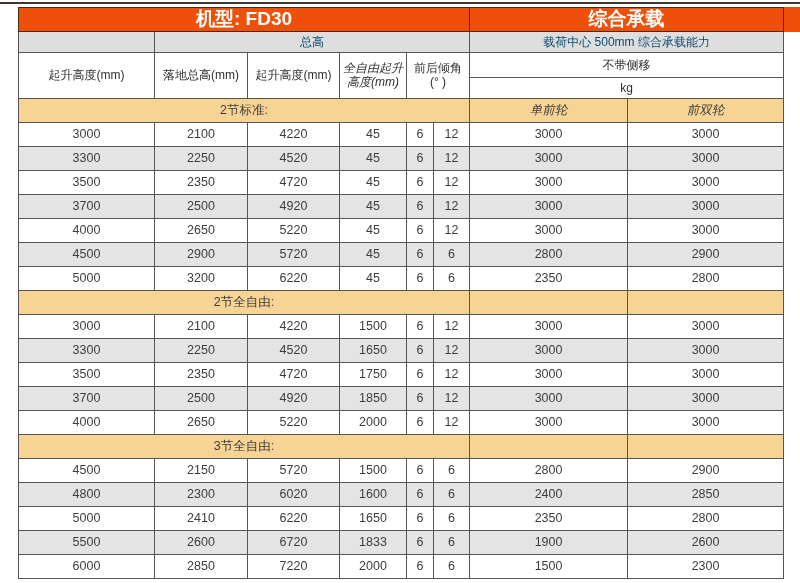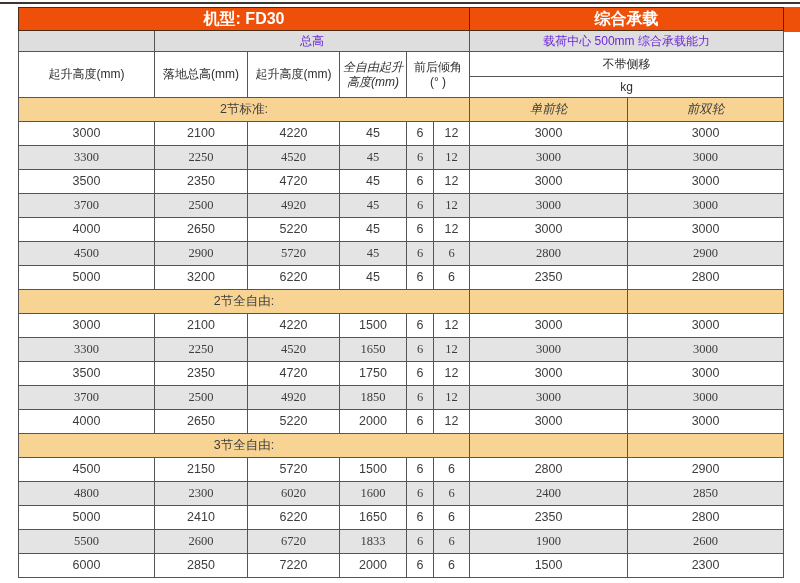--- a/index.html
+++ b/index.html
@@ -48,32 +48,32 @@
     color: #3d3d3d;
     padding: 0;
     overflow: hidden;
     height: 23px;
     line-height: 1.2;
   }
   tr.title-row td {
     background: #ee5009;
     color: #ffffff;
     font-weight: bold;
-    font-size: 16px;
+    font-size: 19px;
     height: 22px;
     border-color: #4a2c14;
   }
   td.title-left {
     text-align: left;
     padding-left: 14px;
   }
   tr.group-row td {
     background: #dedede;
     font-size: 12px;
-    color: #6d28d9;
+    color: #0c4a6e;
     height: 20px;
     white-space: pre-line;
   }
   tr.colhdr-row td, tr.unit-row td {
     background: #ffffff;
     font-size: 12px;
     color: #2e2e2e;
   }
   tr.colhdr-row td.sideshift { height: 24px; }
   tr.unit-row td { height: 20px; }
@@ -88,21 +88,21 @@
     padding-left: 13px;
     height: 23px;
   }
   td.wheel-hdr {
     background: #f8d494;
     color: #333333;
     font-size: 12px;
     height: 23px;
     font-style: italic;
   }
-  tr.row-alt td { background: #e4e4e4; font-family: Liberation Serif, serif; }
+  tr.row-alt td { background: #e4e4e4; }
   tr.row-plain td { background: #ffffff; }
 </style>
 </head>
 <body>
 
 <div id="page">
   <div class="top-rule"></div>
   <div class="orange-overflow"></div>
 
   <table class="spec">

